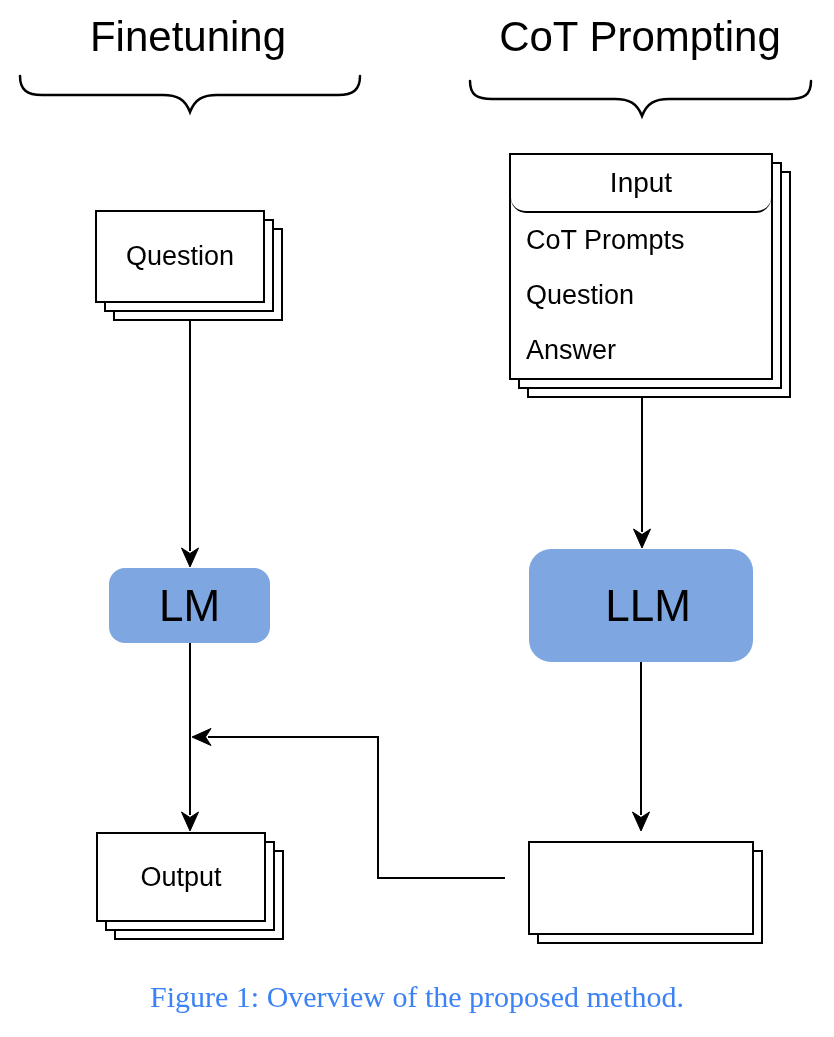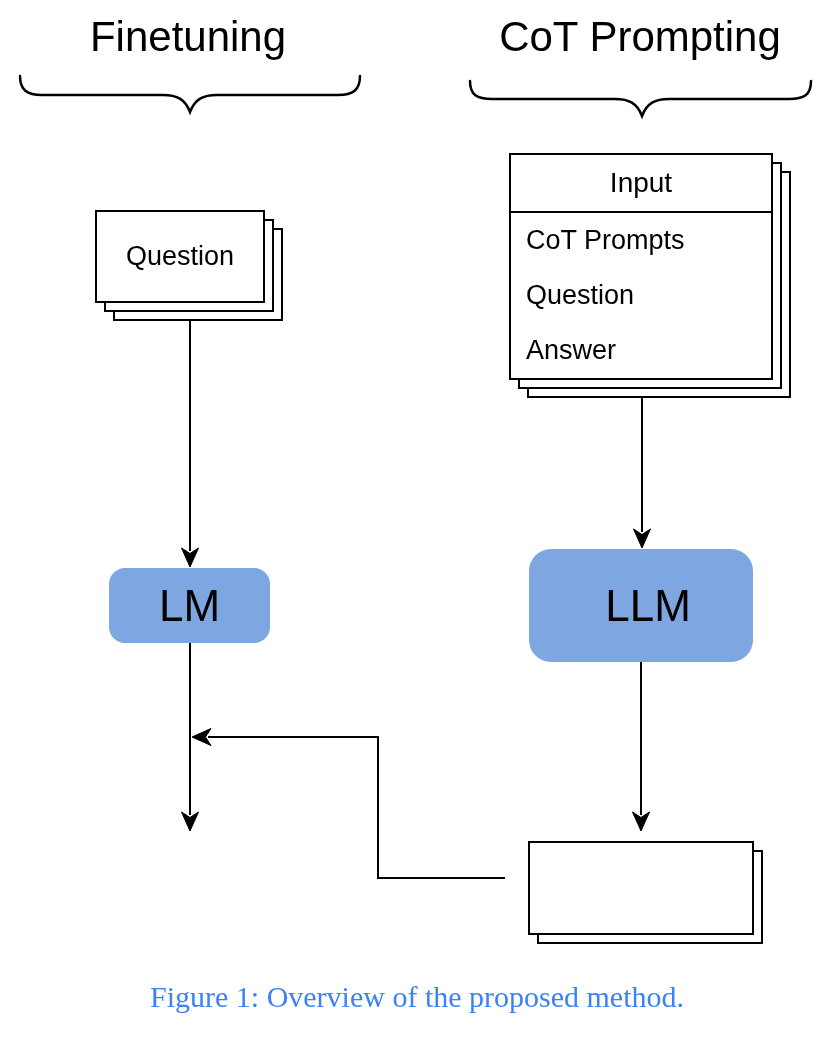--- a/index.html
+++ b/index.html
@@ -30,21 +30,21 @@
   #output-stack { left:96px; top:832px; width:188px; height:108px; }
   #output-stack .sheet { width:170px; height:90px; }
 
   #gencot-stack { left:519px; top:832px; width:244px; height:112px; }
   #gencot-stack .sheet { width:226px; height:94px; }
 
   #input-stack { left:509px; top:153px; width:282px; height:245px; }
   #input-stack .sheet { width:264px; height:227px; }
   #input-stack .sheet.front { display:block; }
   .input-header { height:58px; border-bottom:2px solid #000; display:flex;
-                  align-items:center; justify-content:center; font-size:28px; }
+                  align-items:center; justify-content:center; font-size:28px;border-radius:15px; }
   .input-rows { display:flex; flex-direction:column; height:165px;justify-content:center; }
   .input-row { flex:1; display:flex; align-items:center; padding-left:15px; font-size:27px; }
 
   
   .model { position:absolute; display:flex; align-items:center; justify-content:center;
            font-size:44px; color:#000; background:#7ea6e0; }
   #lm-node  { left:109px; top:568px; width:161px; height:75px;  border-radius:16px; }
   #llm-node { left:529px; top:549px; width:224px; height:113px; border-radius:22px; }
 
   .caption { position:absolute; left:0; top:980px; width:834px; text-align:center;
@@ -102,20 +102,27 @@
   </div>
 
   <div class="model" id="lm-node" style="background: rgb(126, 166, 224);">
     <span>LM</span>
   </div>
 
   <div class="model" id="llm-node" style="background: rgb(126, 166, 224); padding-left: 14px;">
     <span>LLM</span>
   </div>
 
+  <div class="stack" id="output-stack">
+    <div class="sheet l2"></div>
+    <div class="sheet l1"></div>
+    <div class="sheet front">
+      <span>Output</span>
+    </div>
+  </div>
 
   <div class="stack" id="gencot-stack">
     <div class="sheet l2"></div>
     <div class="sheet l1"></div>
   </div>
 
   <div class="caption">Figure 1: Overview of the proposed method.</div>
 
 </div>
 

